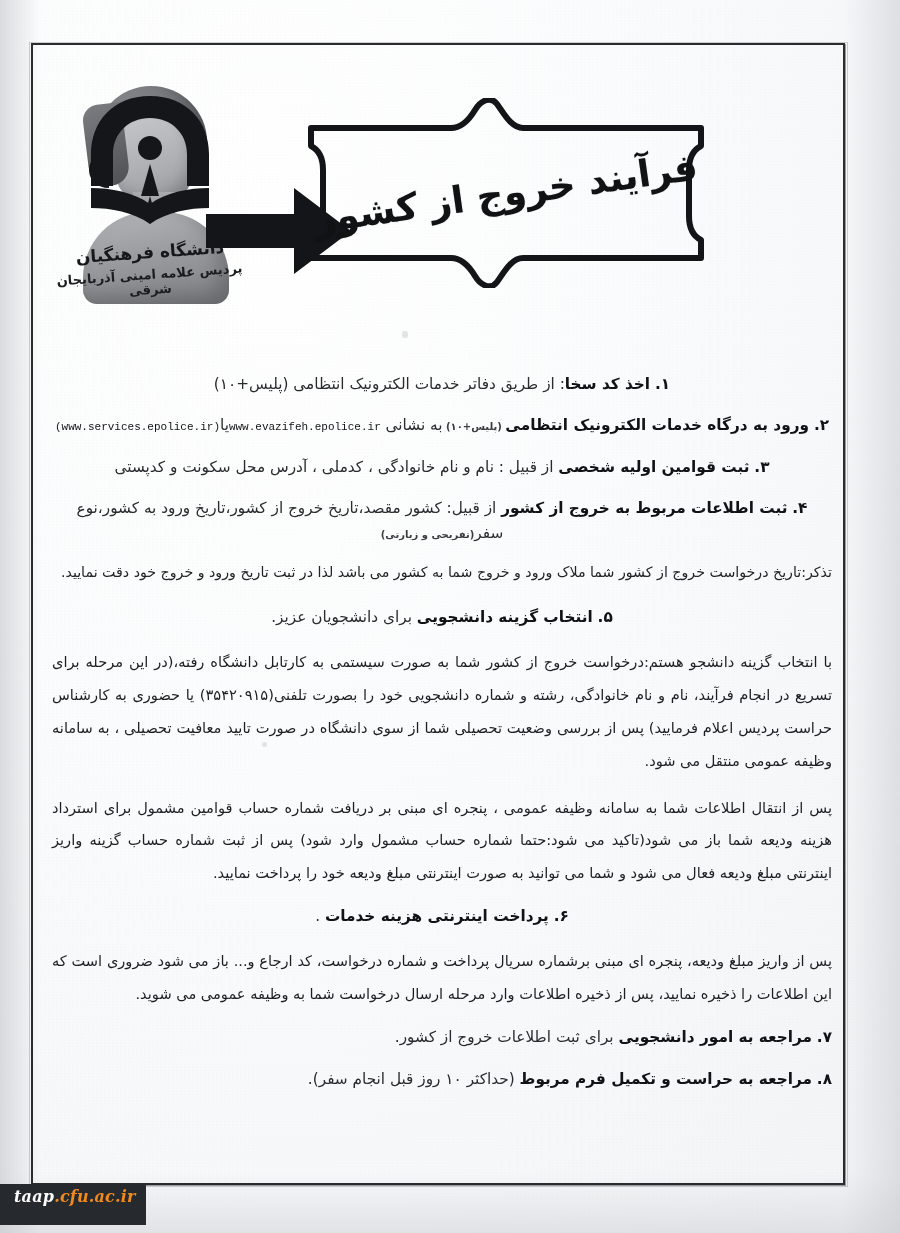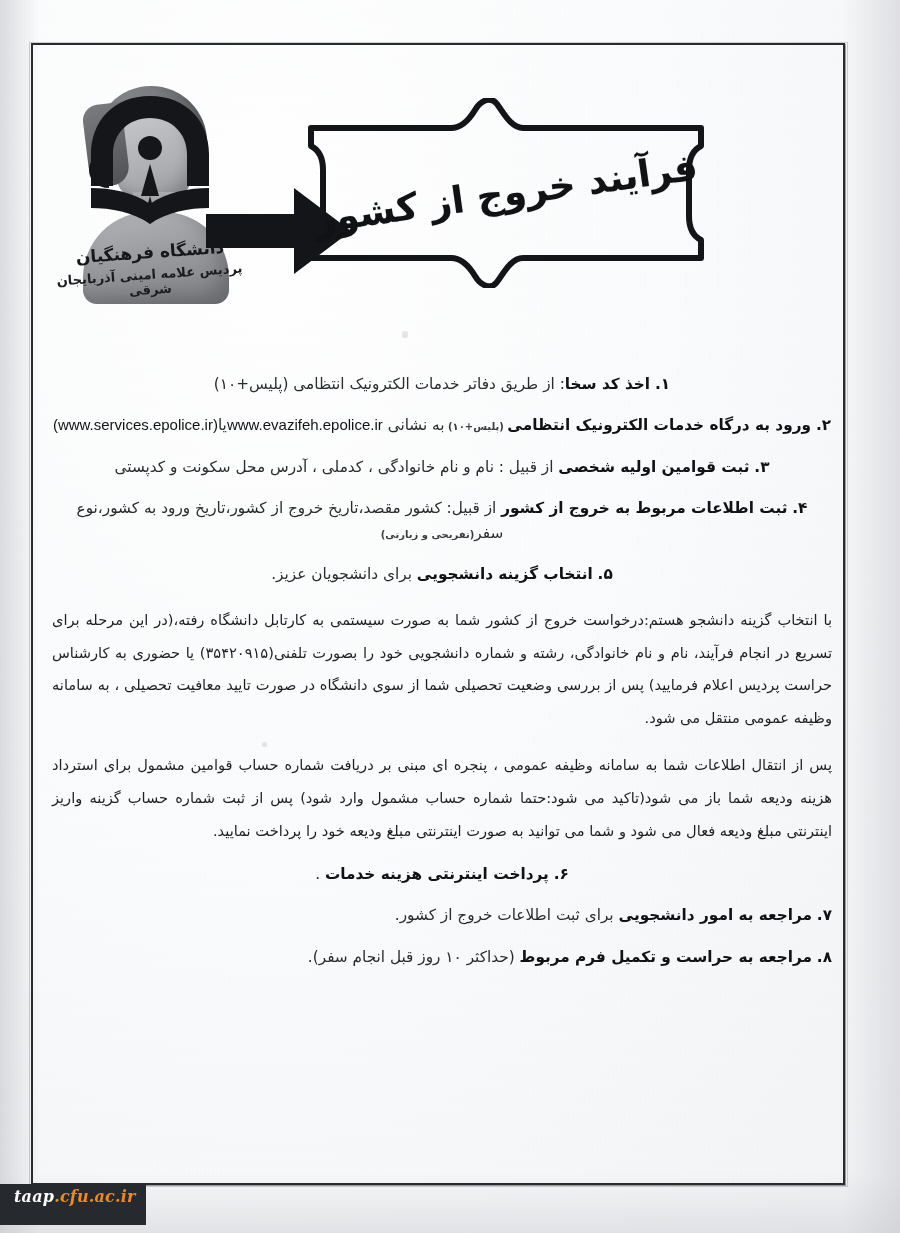--- a/index.html
+++ b/index.html
@@ -192,22 +192,22 @@
   .step .lead { font-weight: 700; }
   .step .rest { font-weight: 400; color: #2a2b2e; }
   .step .tiny {
     font-size: 10px;
     font-weight: 700;
     color: #3a3b3e;
   }
   .step .url {
     direction: ltr;
     unicode-bidi: isolate;
-    font-family: Liberation Sans, sans-serif;
-    font-size: 15px;
+    font-family: Liberation Mono, monospace;
+    font-size: 11px;
     font-weight: 400;
     color: #121316;
   }
 
   .para {
     font-size: 14.6px;
     line-height: 2.25;
     margin: 14px 0 14px 0;
     text-align: justify;
     text-align-last: right;
@@ -346,35 +346,37 @@
   <p class="step">
     <span class="num">۳.</span>
     <span class="lead">ثبت قوامین اولیه شخصی</span><span class="rest"> از قبیل : نام و نام خانوادگی ، کدملی ، آدرس محل سکونت و کدپستی</span>
   </p>
 
   <p class="step">
     <span class="num">۴.</span>
     <span class="lead">ثبت اطلاعات مربوط به خروج از کشور</span><span class="rest"> از قبیل: کشور مقصد،تاریخ خروج از کشور،تاریخ ورود به کشور،نوع سفر</span><span class="tiny">(تفریحی و زیارتی)</span>
   </p>
 
+  <p class="note">تذکر:تاریخ درخواست خروج از کشور شما ملاک ورود و خروج شما به کشور می باشد لذا در ثبت تاریخ ورود و خروج خود دقت نمایید.</p>
 
   <p class="step">
     <span class="num">۵.</span>
     <span class="lead">انتخاب گزینه دانشجویی</span><span class="rest"> برای دانشجویان عزیز.</span>
   </p>
 
   <p class="para">با انتخاب گزینه دانشجو هستم:درخواست خروج از کشور شما به صورت سیستمی به کارتابل دانشگاه رفته،(در این مرحله برای تسریع در انجام فرآیند، نام و نام خانوادگی، رشته و شماره دانشجویی خود را بصورت تلفنی(۳۵۴۲۰۹۱۵) یا حضوری به کارشناس حراست پردیس اعلام فرمایید) پس از بررسی وضعیت تحصیلی شما از سوی دانشگاه در صورت تایید معافیت تحصیلی ، به سامانه وظیفه عمومی منتقل می شود.</p>
 
   <p class="para">پس از انتقال اطلاعات شما به سامانه وظیفه عمومی ، پنجره ای مبنی بر دریافت شماره حساب قوامین مشمول برای استرداد هزینه ودیعه شما باز می شود(تاکید می شود:حتما شماره حساب مشمول وارد شود) پس از ثبت شماره حساب گزینه واریز اینترنتی مبلغ ودیعه فعال می شود و شما می توانید به صورت اینترنتی مبلغ ودیعه خود را پرداخت نمایید.</p>
 
   <p class="step">
     <span class="num">۶.</span>
     <span class="lead">پرداخت اینترنتی هزینه خدمات</span><span class="rest"> .</span>
   </p>
 
+  <p class="para">پس از واریز مبلغ ودیعه، پنجره ای مبنی برشماره سریال پرداخت و شماره درخواست، کد ارجاع و... باز می شود ضروری است که این اطلاعات را ذخیره نمایید، پس از ذخیره اطلاعات وارد مرحله ارسال درخواست شما به وظیفه عمومی می شوید.</p>
 
   <p class="step step--right">
     <span class="num">۷.</span>
     <span class="lead">مراجعه به امور دانشجویی</span><span class="rest"> برای ثبت اطلاعات خروج از کشور.</span>
   </p>
 
   <p class="step step--right">
     <span class="num">۸.</span>
     <span class="lead">مراجعه به حراست و تکمیل فرم مربوط</span><span class="rest"> (حداکثر ۱۰ روز قبل انجام سفر).</span>
   </p>

